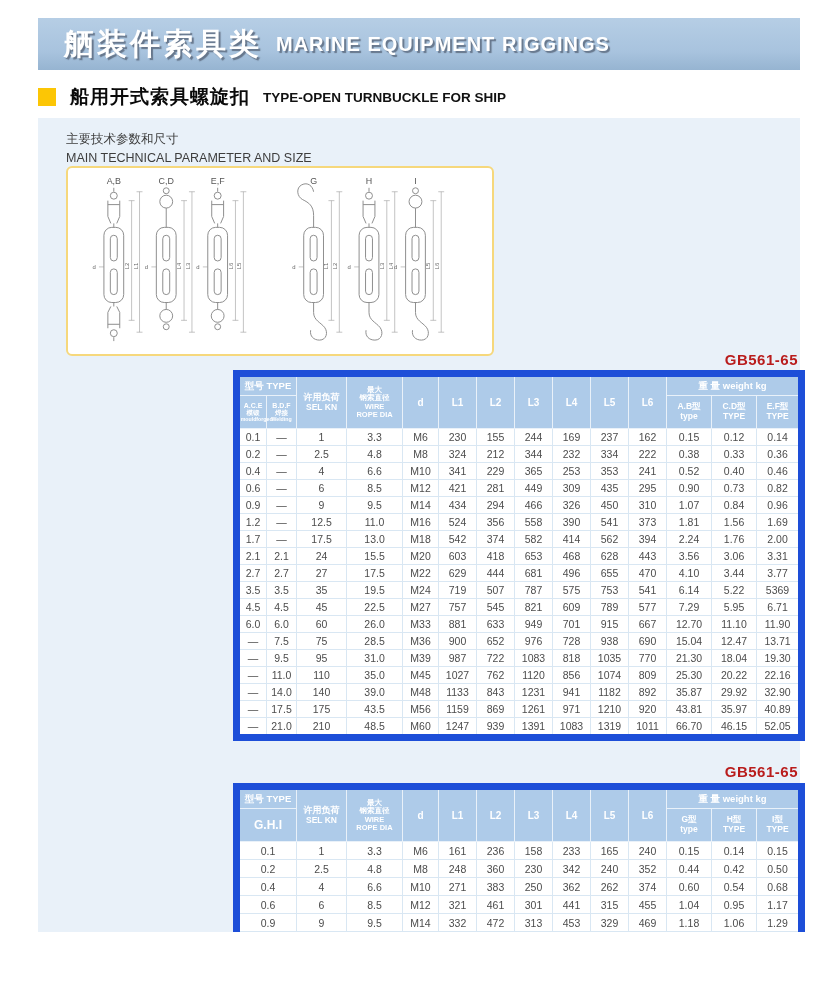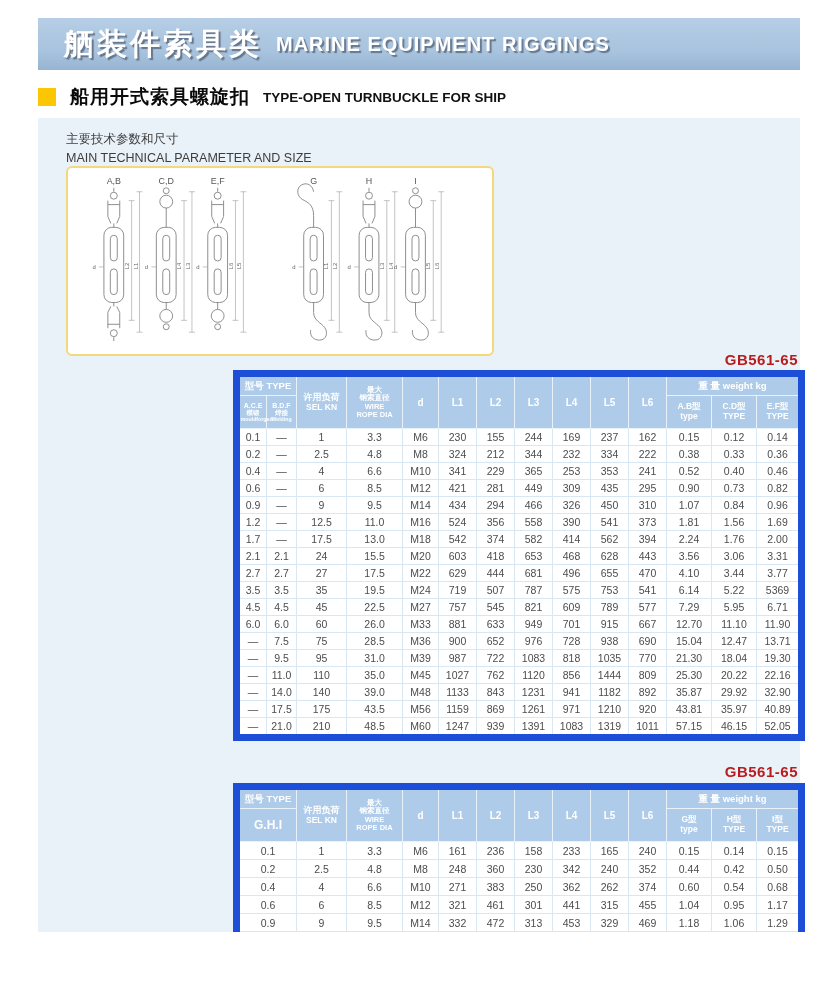--- a/index.html
+++ b/index.html
@@ -487,21 +487,21 @@
           <tr>
             <td>—</td>
             <td>11.0</td>
             <td>110</td>
             <td>35.0</td>
             <td>M45</td>
             <td>1027</td>
             <td>762</td>
             <td>1120</td>
             <td>856</td>
-            <td>1444</td>
+            <td>1074</td>
             <td>809</td>
             <td>25.30</td>
             <td>20.22</td>
             <td>22.16</td>
           </tr>
           <tr>
             <td>—</td>
             <td>14.0</td>
             <td>140</td>
             <td>39.0</td>
@@ -537,21 +537,21 @@
             <td>21.0</td>
             <td>210</td>
             <td>48.5</td>
             <td>M60</td>
             <td>1247</td>
             <td>939</td>
             <td>1391</td>
             <td>1083</td>
             <td>1319</td>
             <td>1011</td>
-            <td>57.15</td>
+            <td>66.70</td>
             <td>46.15</td>
             <td>52.05</td>
           </tr>
         </tbody>
     </table>
 
     <div class="gb gb2">GB561-65</div>
 
     <table class="dtable t2">
       <colgroup>

